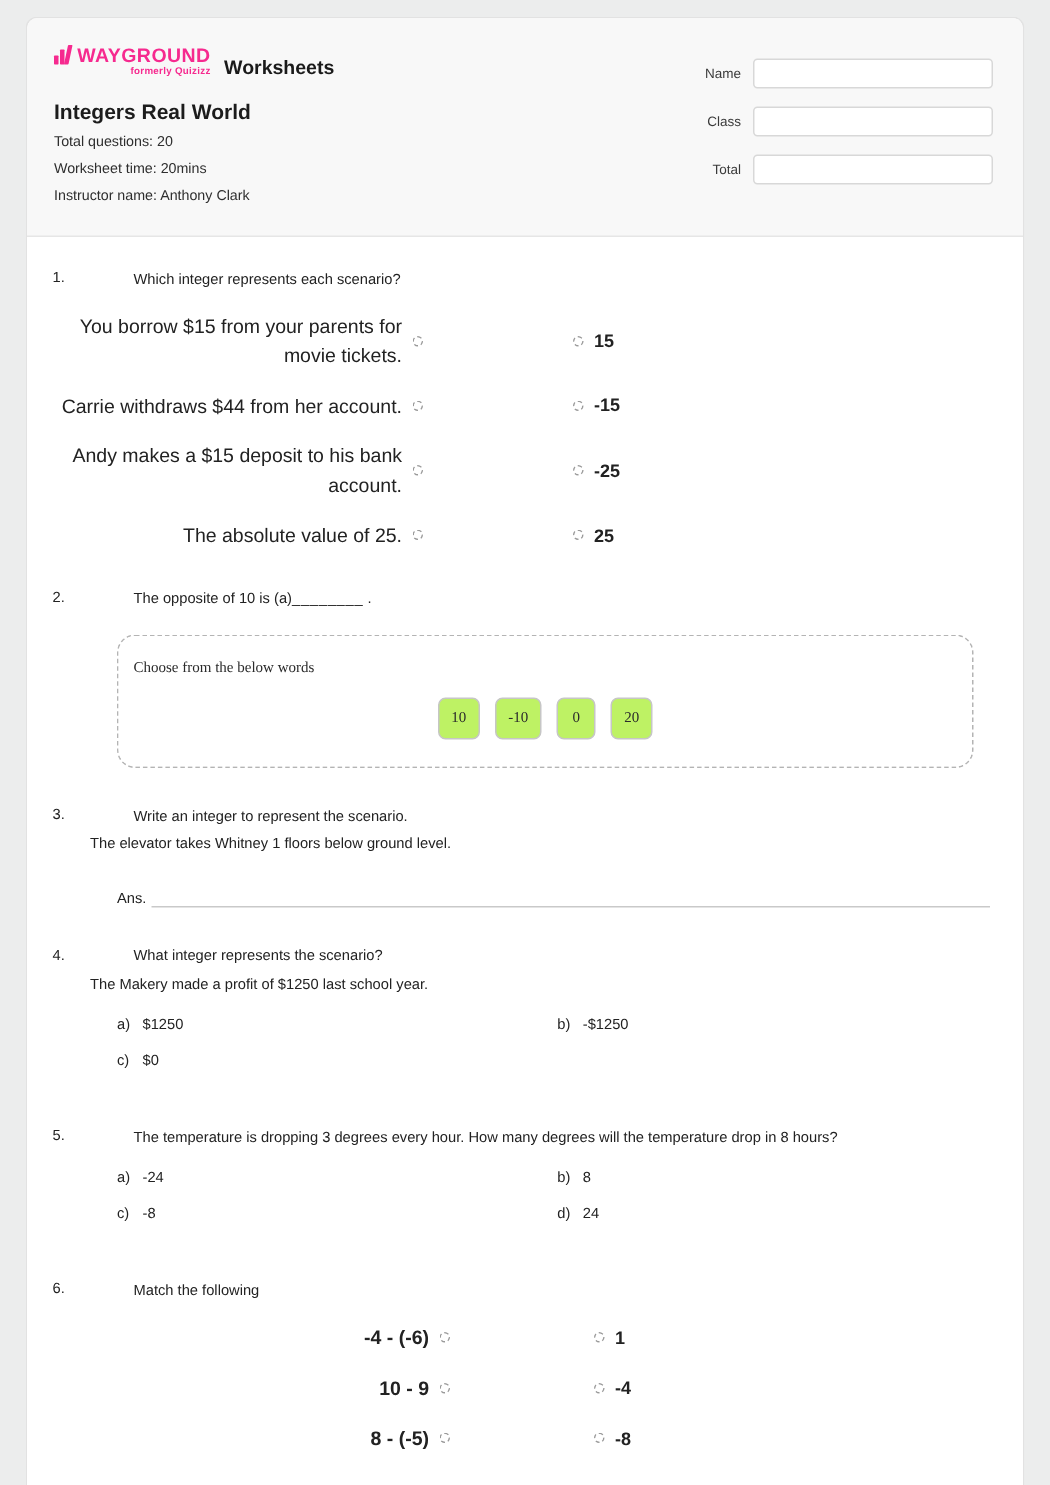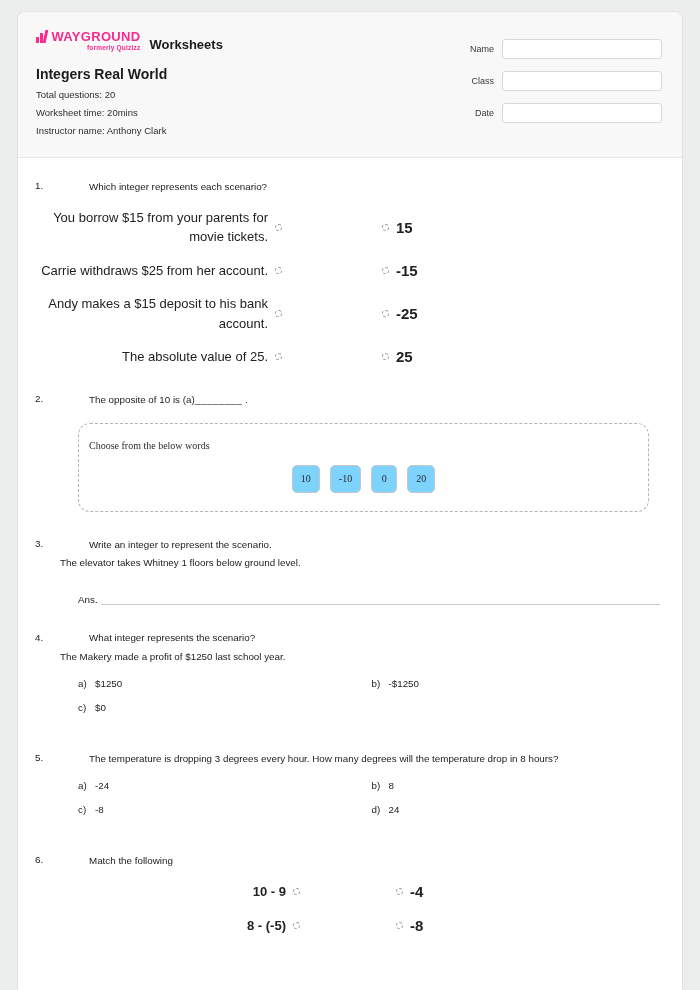--- a/index.html
+++ b/index.html
@@ -76,42 +76,42 @@
 
   
   .match { margin-top: 14px; }
   .match-row { display: flex; align-items: center; margin-bottom: 14px; }
   .match-row:last-child { margin-bottom: 0; }
   .m-left {
     flex: 0 0 240px; width: 240px;
     text-align: right; font-size: 13px; color: #222; line-height: 1.5;
     padding-right: 7px;
   }
-  .m-right { font-size: 15px; color: #222; font-weight: bold; padding-left: 7px; }
+  .m-right { font-size: 12px; color: #222; font-weight: bold; padding-left: 7px; }
   .dot {
     flex: 0 0 7px; width: 7px; height: 7px; border-radius: 50%;
     border: 1px dashed #9a9a9a; background: #fff;
   }
   .gap { flex: 0 0 100px; }
   .match.q6 .m-left { flex: 0 0 258px; width: 258px; font-weight: bold; }
   .match.q6 .gap { flex: 0 0 96px; }
 
   
   .wordbank {
     margin: 16px 16px 0 43px;
     border: 1px dashed #b4b4b4; border-radius: 12px;
     padding: 16px 10px 18px 10px;
     text-align: left;
     font-family: Liberation Serif, serif;
   }
   .wb-title { font-size: 10px; color: #2b2b2b; margin-bottom: 14px; }
   .chips { display: flex; justify-content: center; gap: 10px; }
   .chip {
     min-width: 26px; height: 28px;
-    background: #7dd3fc; border: 1px solid #c6c6c6; border-radius: 5px;
+    background: #bef264; border: 1px solid #c6c6c6; border-radius: 5px;
     display: flex; align-items: center; justify-content: center;
     font-size: 10px; color: #2b2b2b; padding: 0 8px;
   }
 
   
   .ans { display: flex; align-items: flex-end; margin: 22px 0 0 43px; }
   .ans-label { font-size: 9.8px; color: #222; margin-right: 3px; }
   .ans-line { flex: 1; border-bottom: 1px solid #c9c9c9; height: 13px; margin-right: 5px; }
 
   
@@ -153,21 +153,21 @@
     <div class="hdr-right">
       <div class="field">
         <label>Name</label>
         <input type="text" placeholder="" style="">
       </div>
       <div class="field">
         <label>Class</label>
         <input type="text" placeholder="" style="">
       </div>
       <div class="field">
-        <label>Date</label>
+        <label>Total</label>
         <input type="text" placeholder="" style="">
       </div>
     </div>
   </div>
 
   <div class="body">
 
     <div class="q">
       <div class="q-head">
         <div class="q-num">1.</div>
@@ -175,21 +175,21 @@
       </div>
       <div class="match">
         <div class="match-row">
           <div class="m-left">You borrow $15 from your parents for movie tickets.</div>
           <span class="dot"></span>
           <span class="gap"></span>
           <span class="dot"></span>
           <div class="m-right">15</div>
         </div>
         <div class="match-row">
-          <div class="m-left">Carrie withdraws $25 from her account.</div>
+          <div class="m-left">Carrie withdraws $44 from her account.</div>
           <span class="dot"></span>
           <span class="gap"></span>
           <span class="dot"></span>
           <div class="m-right">-15</div>
         </div>
         <div class="match-row">
           <div class="m-left">Andy makes a $15 deposit to his bank account.</div>
           <span class="dot"></span>
           <span class="gap"></span>
           <span class="dot"></span>
@@ -286,20 +286,27 @@
       </div>
     </div>
 
     <div class="q">
       <div class="q-head">
         <div class="q-num">6.</div>
         <div class="q-text">Match the following</div>
       </div>
       <div class="match q6">
         <div class="match-row">
+          <div class="m-left">-4 - (-6)</div>
+          <span class="dot"></span>
+          <span class="gap"></span>
+          <span class="dot"></span>
+          <div class="m-right">1</div>
+        </div>
+        <div class="match-row">
           <div class="m-left">10 - 9</div>
           <span class="dot"></span>
           <span class="gap"></span>
           <span class="dot"></span>
           <div class="m-right">-4</div>
         </div>
         <div class="match-row">
           <div class="m-left">8 - (-5)</div>
           <span class="dot"></span>
           <span class="gap"></span>

